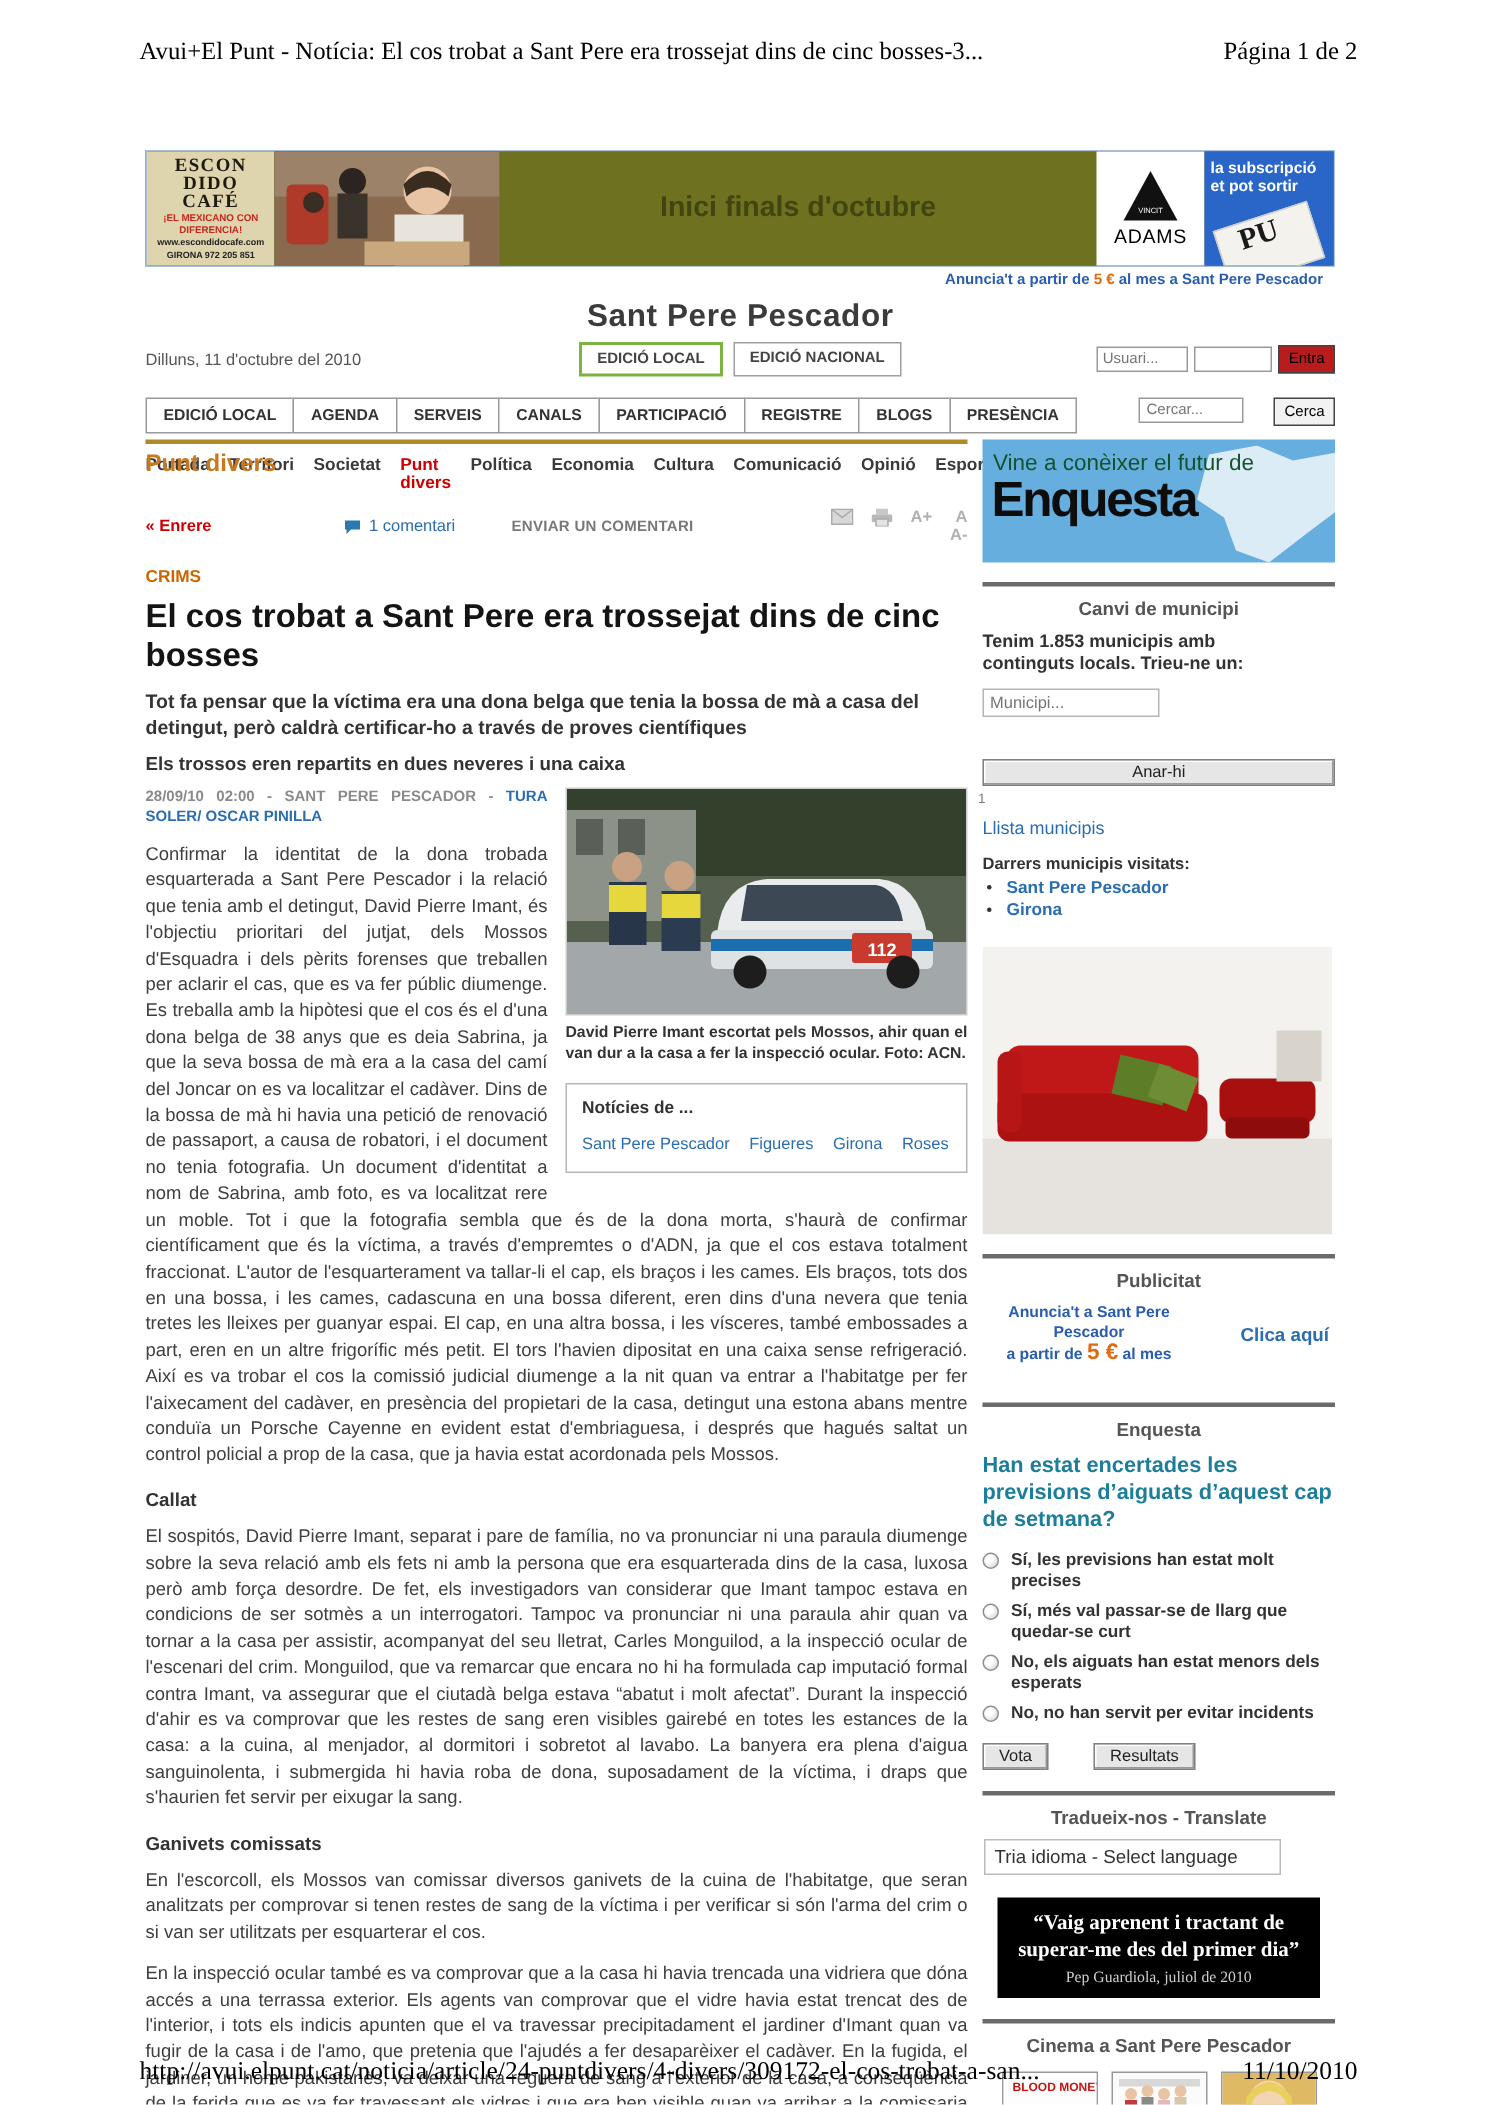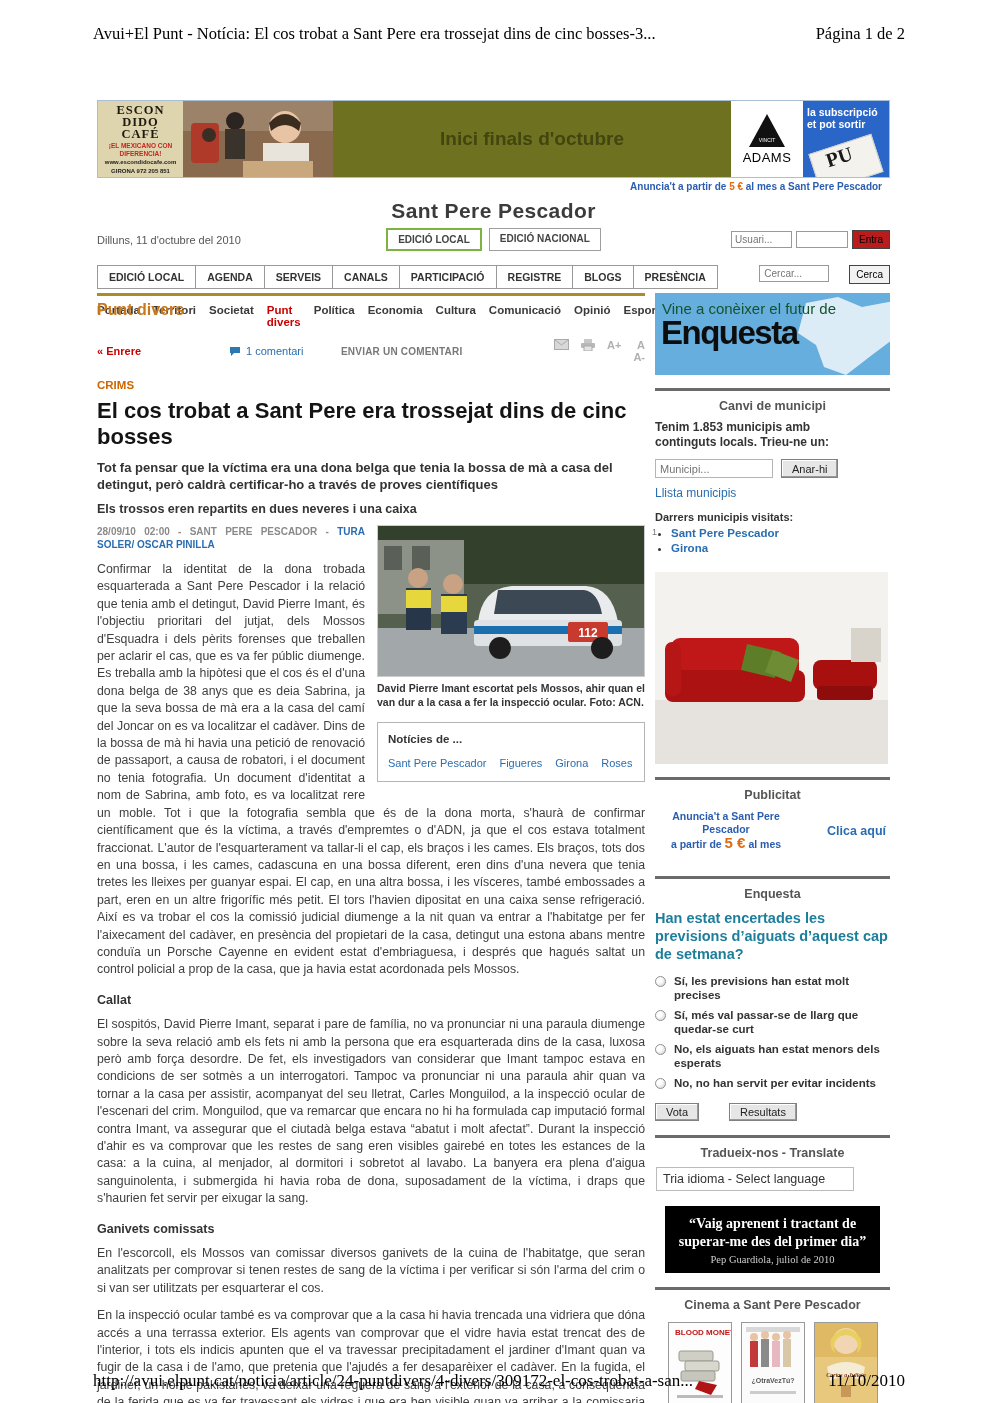--- a/index.html
+++ b/index.html
@@ -108,21 +108,21 @@
   .related-links a { color:#2a6db0; }
 
   
   .catalunya { height:82px; background:#66aede; position:relative; overflow:hidden; }
   .cat-map { position:absolute; right:-6px; top:4px; z-index:1; }
   .cat-l1 { position:relative; z-index:2; color:#14532d; font-size:15px; padding:7px 0 0 7px; }
   .cat-l2 { position:relative; z-index:2; color:#0d0d0d; font-size:33px; font-weight:bold; letter-spacing:-1.5px; padding-left:6px; margin-top:-3px; }
   .sb-section { border-top:3px solid #6b6b6b; margin-top:13px; }
   .sb-header { text-align:center; font-weight:bold; color:#555; font-size:12.5px; padding:8px 0 7px; }
   .sb-text { font-size:12px; font-weight:bold; color:#333; line-height:15px; margin-bottom:9px; }
-  .muni-row { display:flex; gap:8px; margin-bottom:5px; }
+  .muni-row { display:flex; gap:28px; margin-bottom:19px;flex-direction:column; }
   .muni-row input { width:118px; height:19px; border:1px solid #b5b5b5; font-size:11px; padding:1px 4px; color:#888; }
   .btn3d { background:#e6e6e6; border:1px solid #808080; font-size:11px; color:#222; padding:2px 10px;
     box-shadow:inset -1px -1px 0 #9a9a9a, inset 1px 1px 0 #fff; }
   .muni-link { color:#2a6db0; font-size:12px; display:inline-block; margin-bottom:11px; }
   .visited-label { font-weight:bold; font-size:11px; color:#333; }
   ul.visited { margin:3px 0 2px 16px; padding:0; }
   ul.visited li { font-size:11.5px; font-weight:bold; line-height:15px; }
   ul.visited a { color:#2a6db0; }
   .sofa { margin-top:16px; line-height:0; }
   .pub-row { display:flex; align-items:center; padding:1px 0 12px; }

